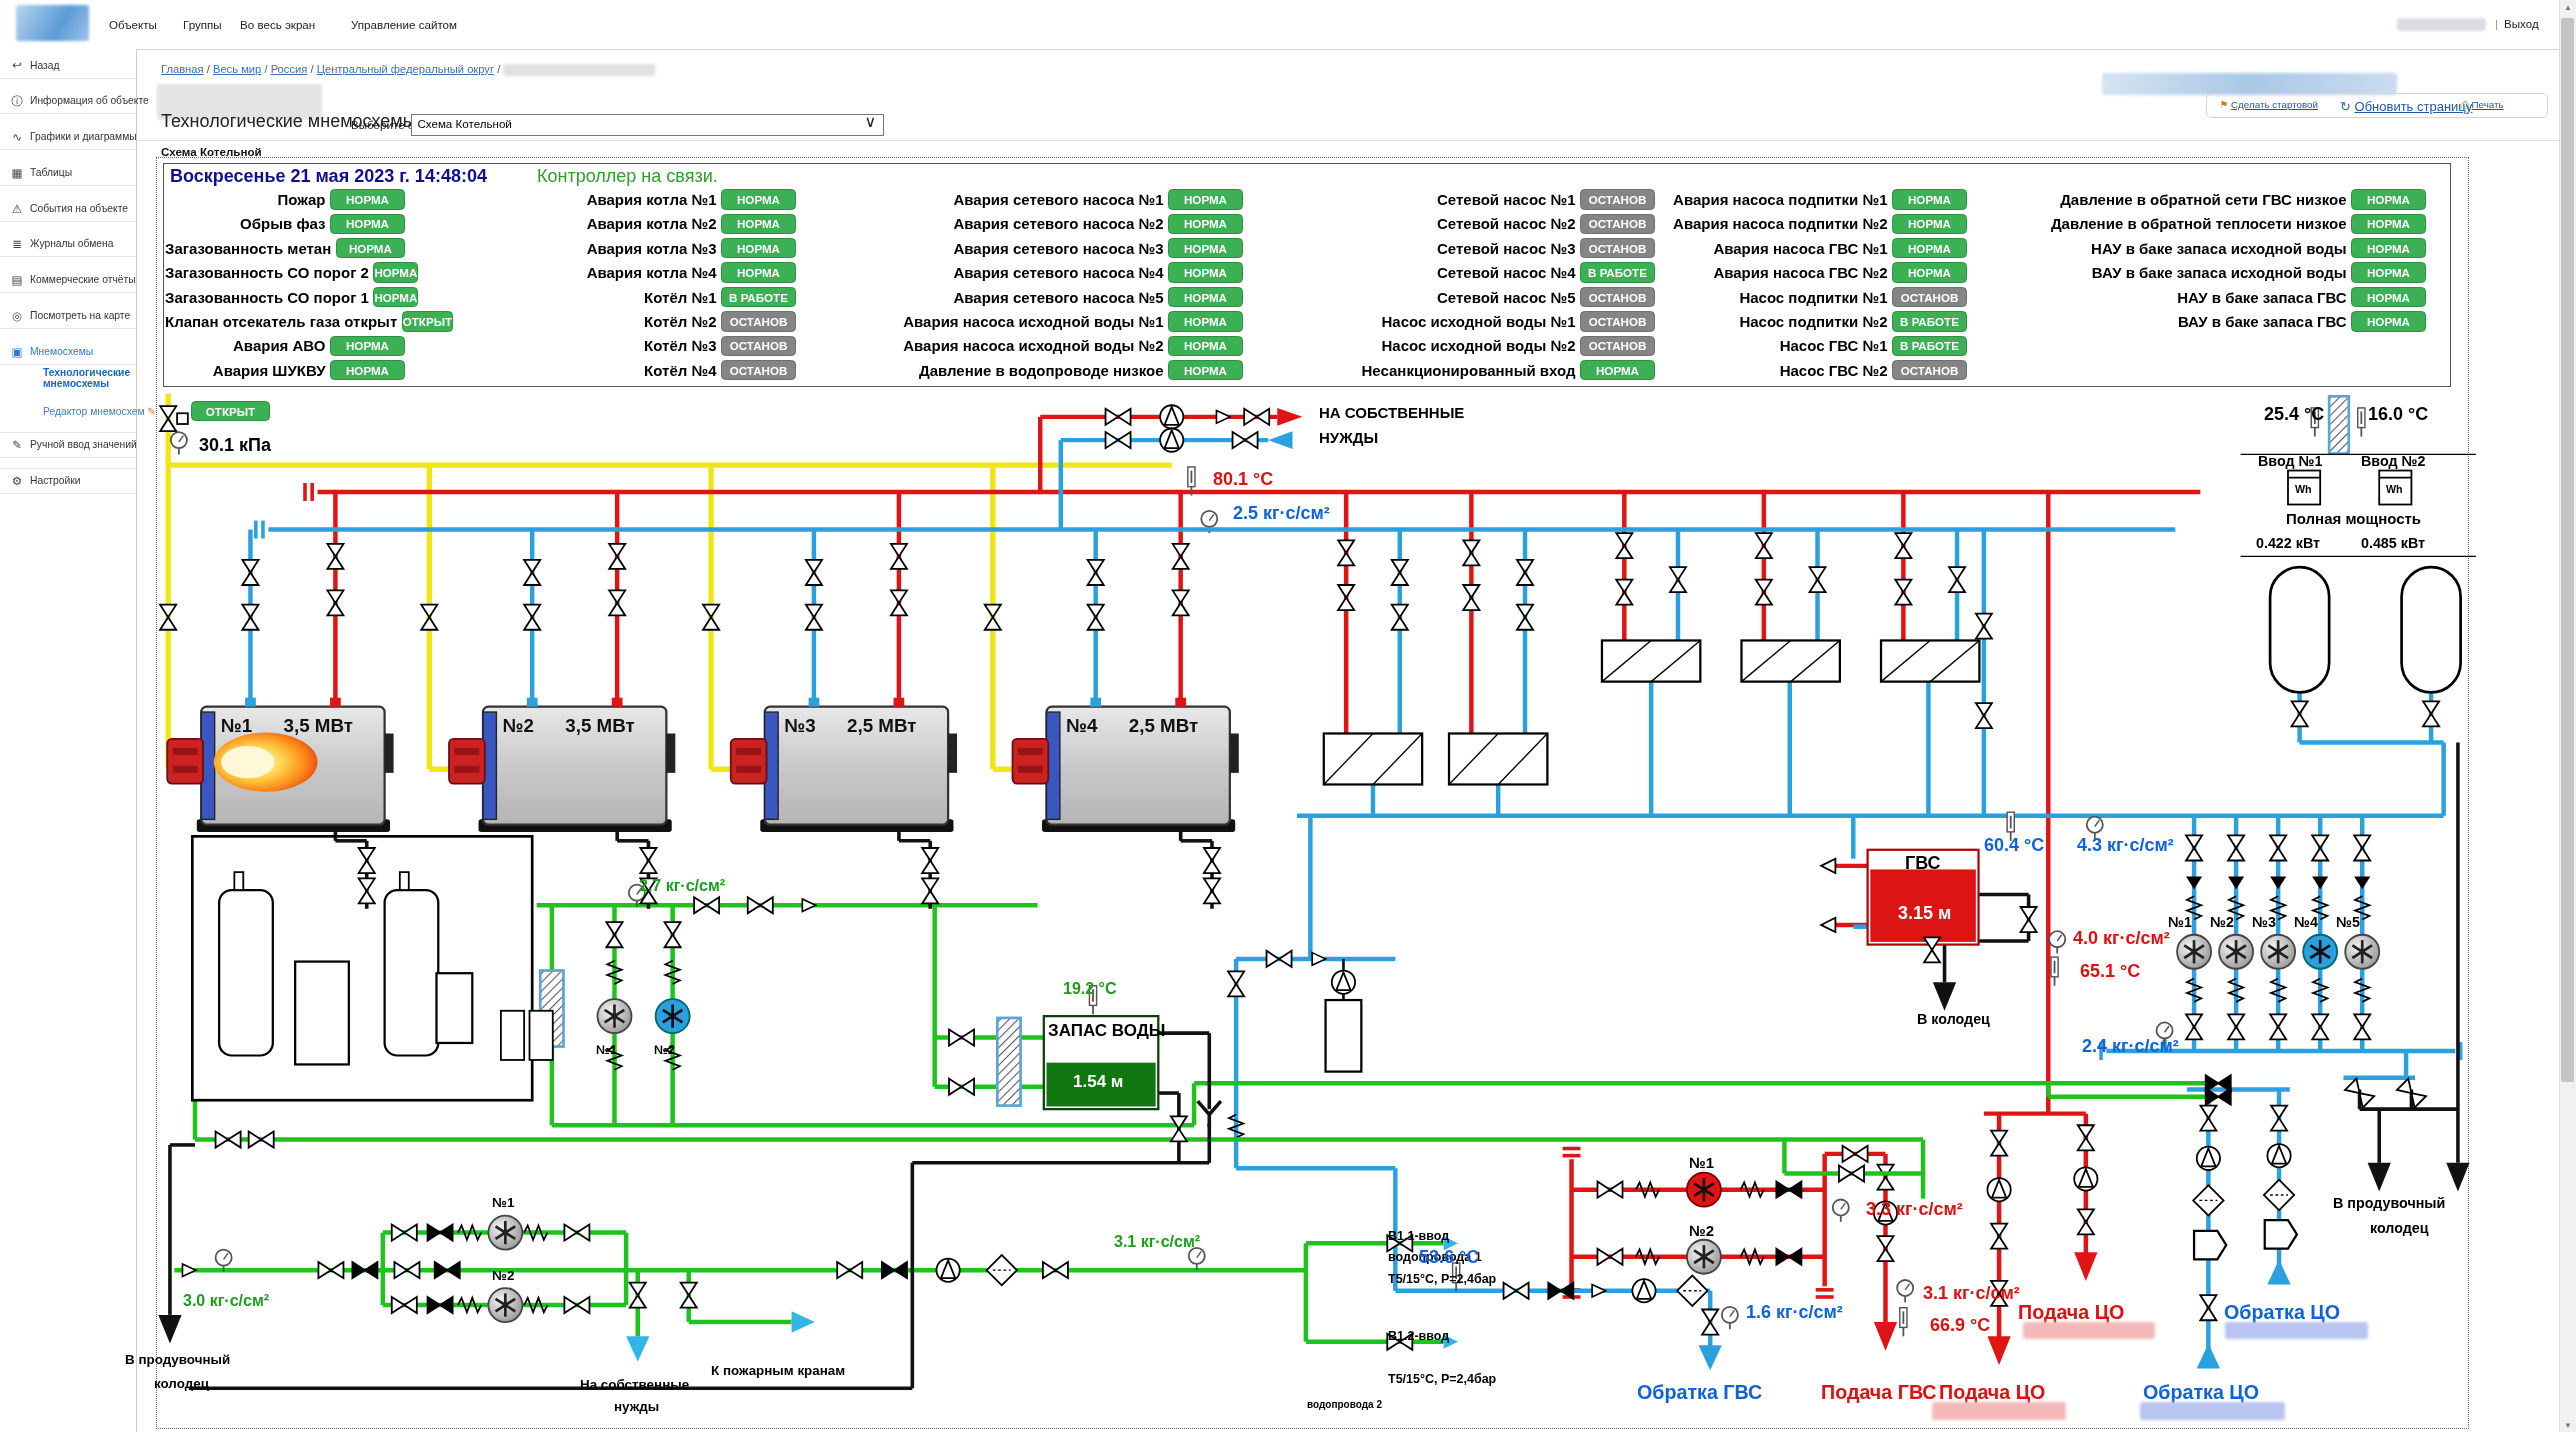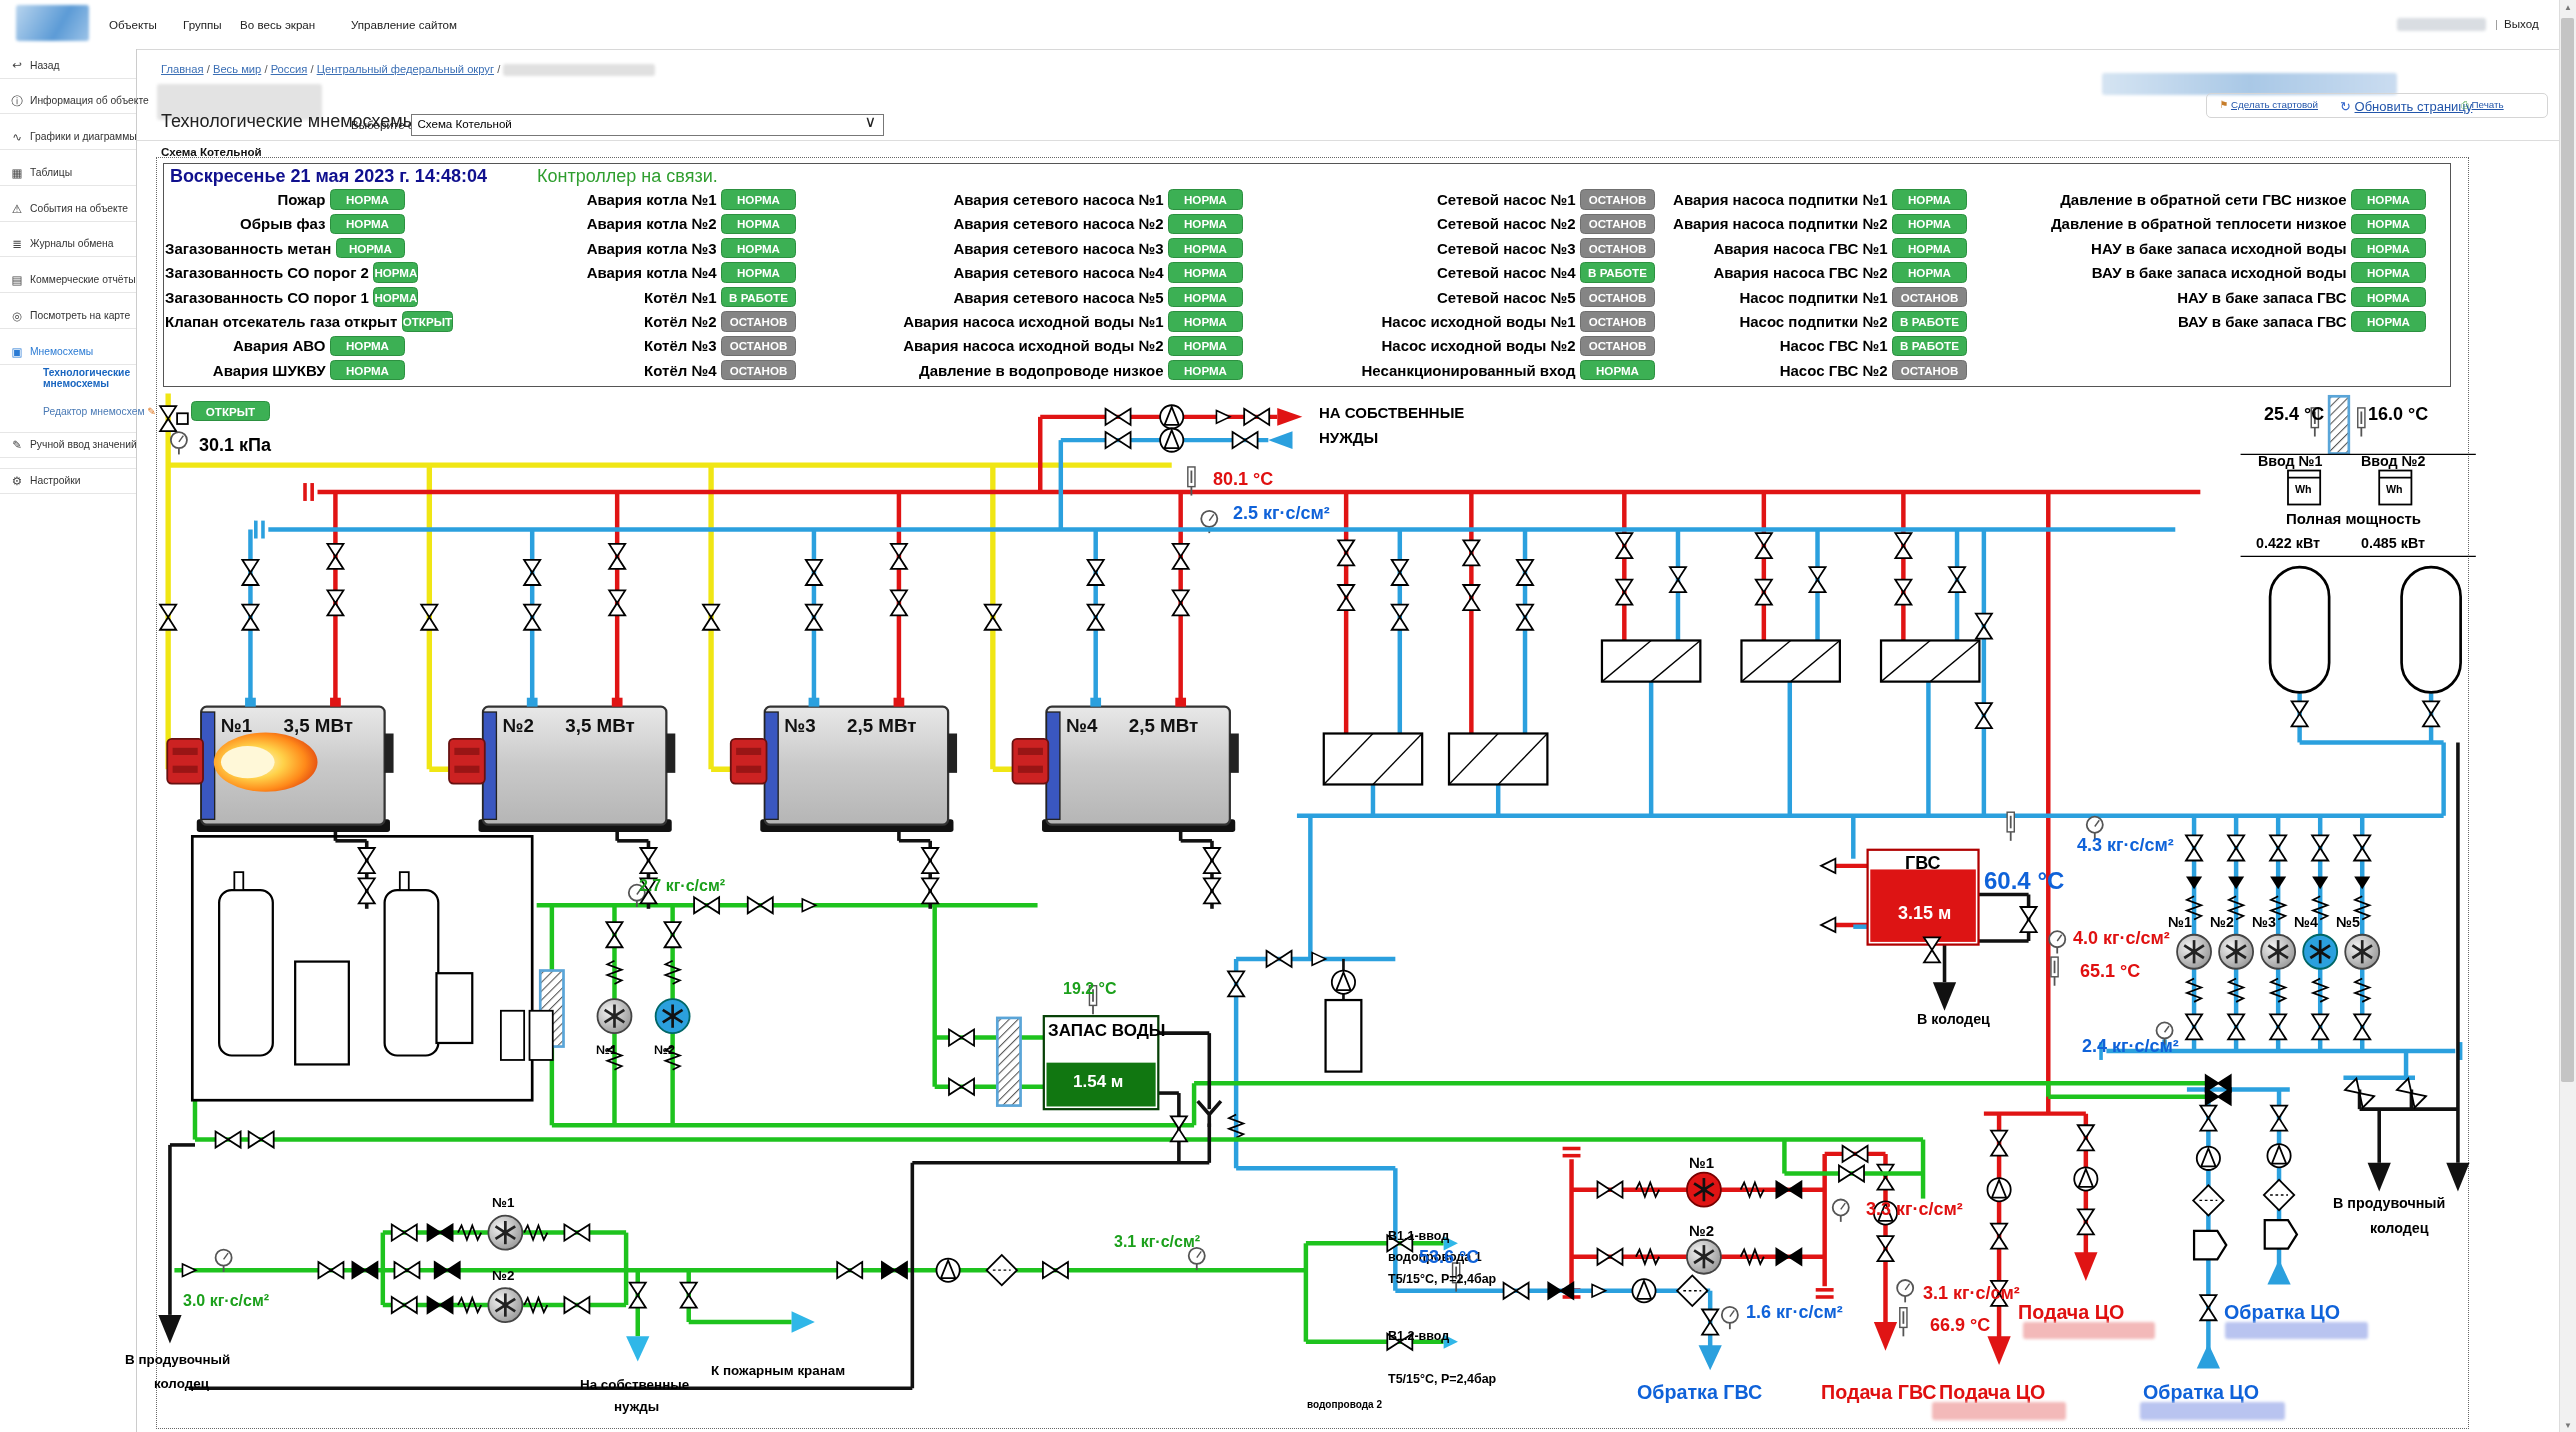--- a/index.html
+++ b/index.html
@@ -962,21 +962,21 @@
       <div class="sl k" style="left:1319px;top:429px;font-size:15px;">НУЖДЫ</div>
       <div class="sl k" style="left:2243px;top:404px;font-size:18px;margin-left:21px;">25.4 °C</div>
       <div class="sl k" style="left:2368px;top:404px;font-size:18px;">16.0 °C</div>
       <div class="sl k" style="left:2258px;top:453px;font-size:14.3px;">Ввод №1</div>
       <div class="sl k" style="left:2361px;top:453px;font-size:14.3px;">Ввод №2</div>
       <div class="sl k" style="left:2295px;top:483px;font-size:10.7px;">Wh</div>
       <div class="sl k" style="left:2386px;top:483px;font-size:10.7px;">Wh</div>
       <div class="sl k" style="left:2286px;top:510px;font-size:15px;">Полная мощность</div>
       <div class="sl k" style="left:2256px;top:535px;font-size:14.3px;">0.422 кВт</div>
       <div class="sl k" style="left:2361px;top:535px;font-size:14.3px;">0.485 кВт</div>
-      <div class="sl b" style="left:1984px;top:835px;font-size:24px;margin-top:32px;">60.4 °C</div>
+      <div class="sl b" style="left:1984px;top:835px;font-size:18px;">60.4 °C</div>
       <div class="sl b" style="left:2077px;top:835px;font-size:18px;">4.3  кг·с/см²</div>
       <div class="sl r" style="left:2073px;top:928px;font-size:18px;">4.0  кг·с/см²</div>
       <div class="sl r" style="left:2080px;top:961px;font-size:18px;">65.1 °C</div>
       <div class="sl k" style="left:1917px;top:1011px;font-size:14.3px;">В колодец</div>
       <div class="sl b" style="left:2082px;top:1036px;font-size:18px;">2.4  кг·с/см²</div>
       <div class="sl k" style="left:2168px;top:914px;font-size:14.3px;">№1</div>
       <div class="sl k" style="left:2210px;top:914px;font-size:14.3px;">№2</div>
       <div class="sl k" style="left:2252px;top:914px;font-size:14.3px;">№3</div>
       <div class="sl k" style="left:2294px;top:914px;font-size:14.3px;">№4</div>
       <div class="sl k" style="left:2336px;top:914px;font-size:14.3px;">№5</div>

